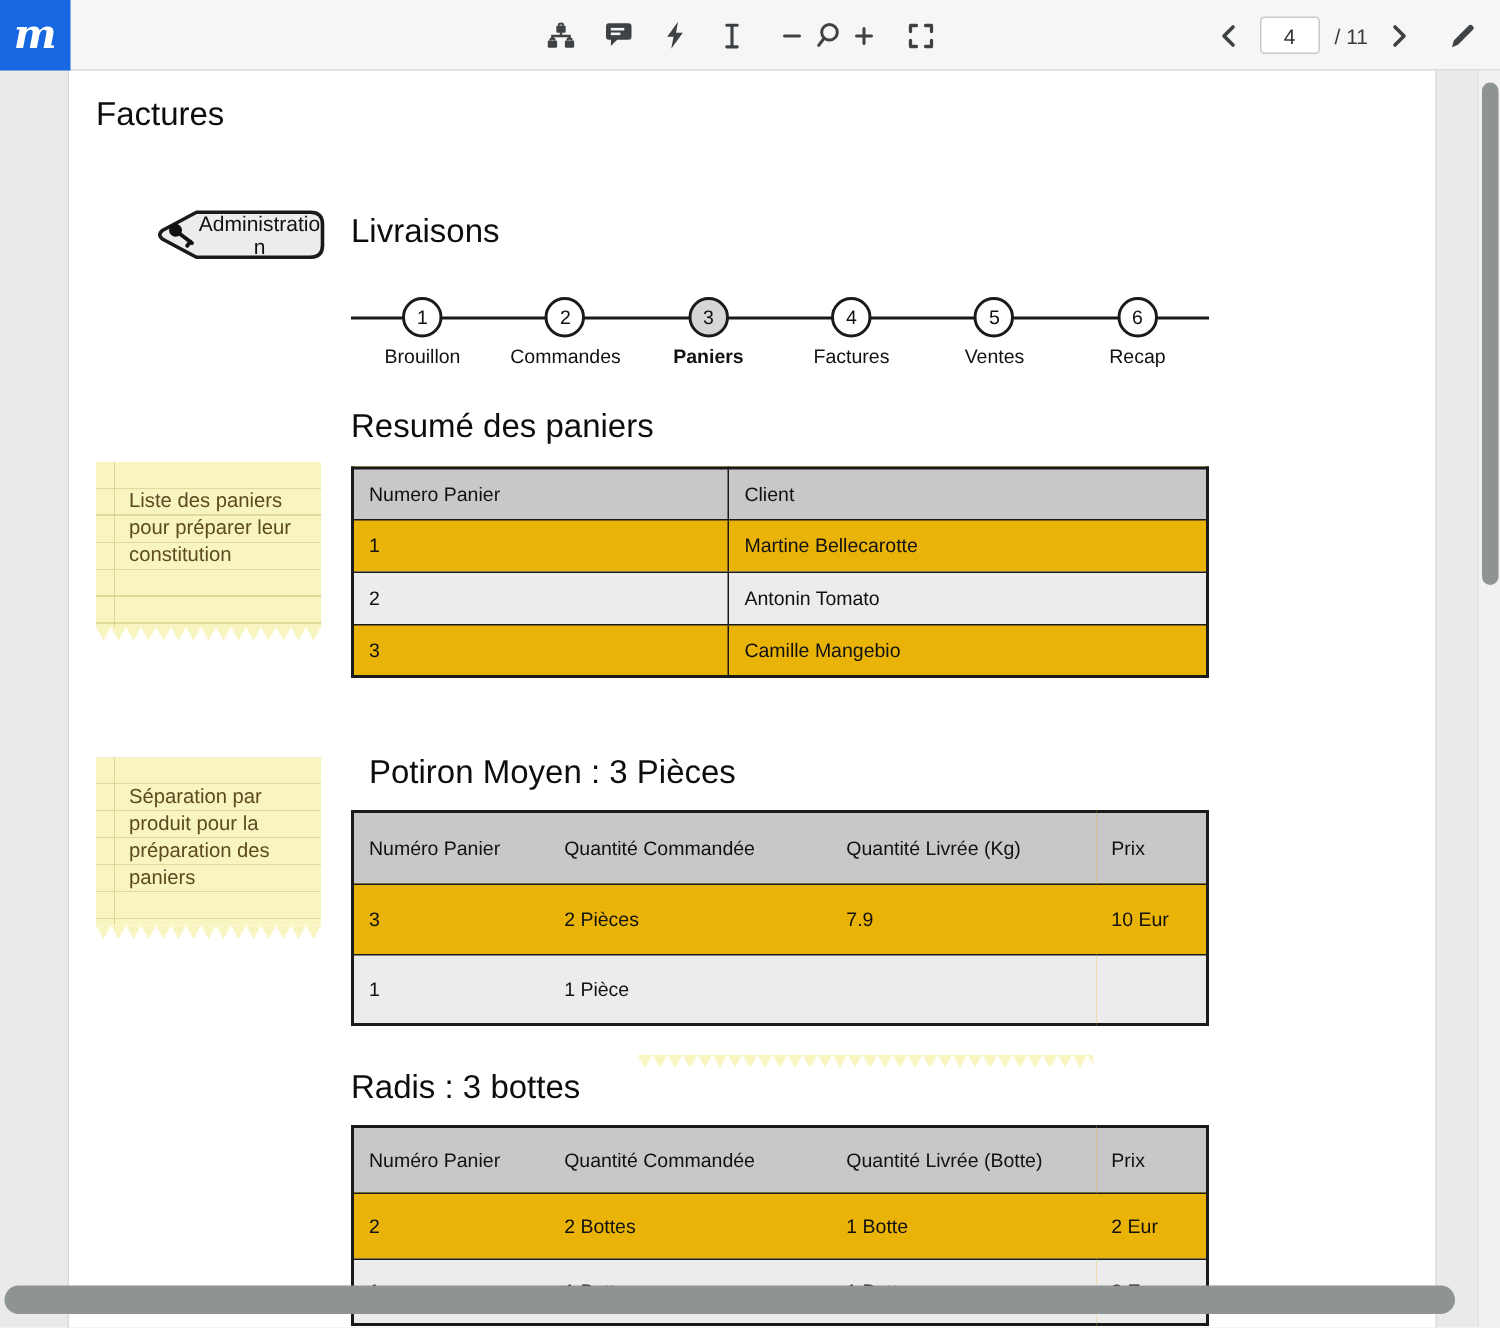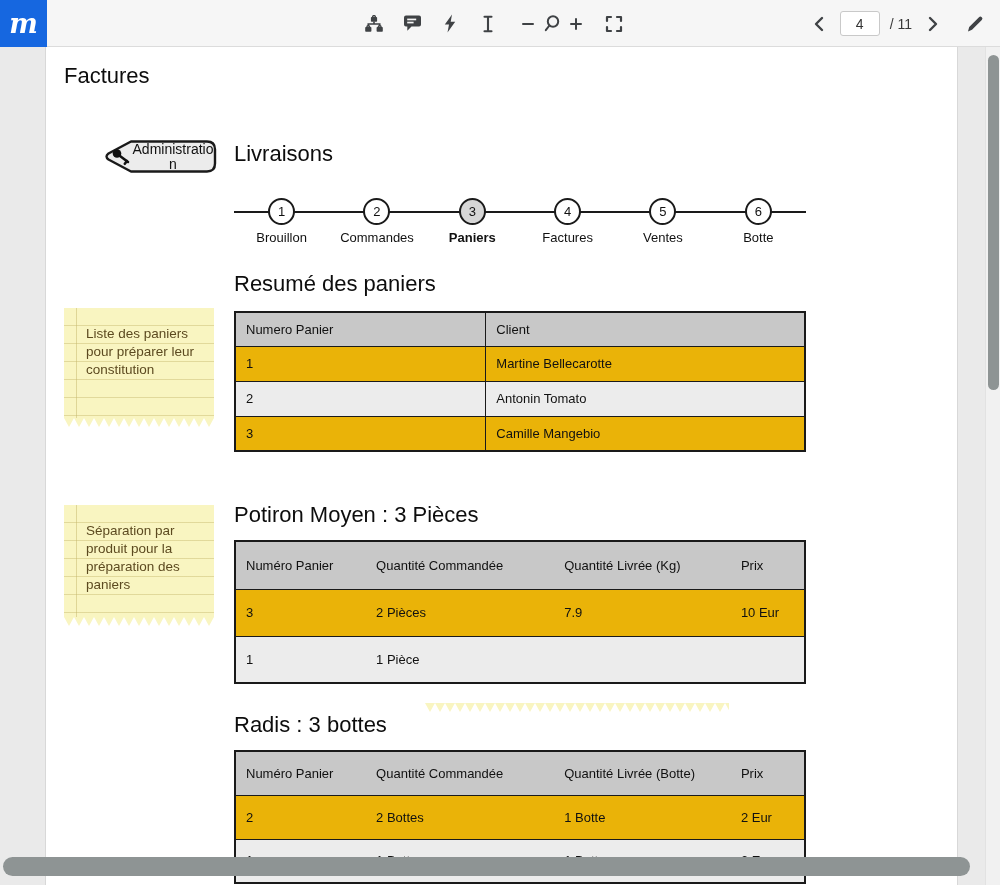--- a/index.html
+++ b/index.html
@@ -21,21 +21,21 @@
   svg.ic { display:block; }
 
   
   .canvas { position:absolute; top:47px; left:0; right:0; bottom:0; background:#eaeaea; }
   .page { position:absolute; left:45px; top:0; width:913px; height:838px; background:#fff; border-left:1px solid #d8d8d8; border-right:1px solid #d8d8d8; overflow:hidden; }
 
   .h-title { position:absolute; font-size:22px; color:#0d0d0d; white-space:nowrap; }
   #heading { left:18px; top:16px; }
   #livraisons-title { left:188px; top:94px; }
   #resume-title { left:188px; top:224px; }
-  #potiron-title { left:188px; top:455px; width:275px; overflow:hidden; }
+  #potiron-title { left:200px; top:455px; width:275px; overflow:hidden; }
   #radis-title { left:188px; top:665px; }
 
   
   .tag { position:absolute; left:55px; top:92px; width:120px; height:35px; cursor:pointer; }
   .tag-label { position:absolute; left:30px; top:2px; width:84px; height:31px; display:flex; align-items:center; justify-content:center; text-align:center; font-size:14px; line-height:15px; color:#111; overflow-wrap:anywhere; }
 
   
   .stepper { position:absolute; left:188px; top:151px; width:572px; height:50px; }
   .stepper .line { position:absolute; left:0; right:0; top:13px; height:2px; background:#1a1a1a; }
   .steps { position:relative; display:flex; width:100%; }
@@ -207,21 +207,21 @@
         <div class="step">
           <div class="circle">4</div>
           <div class="step-label">Factures</div>
         </div>
         <div class="step">
           <div class="circle">5</div>
           <div class="step-label">Ventes</div>
         </div>
         <div class="step">
           <div class="circle">6</div>
-          <div class="step-label">Botte</div>
+          <div class="step-label">Recap</div>
         </div>
       </div>
     </div>
 
     <div class="h-title" id="resume-title">Resumé des paniers</div>
 
     <table class="card" id="resume-table">
       <thead>
         <tr>
           <th>Numero Panier</th>

